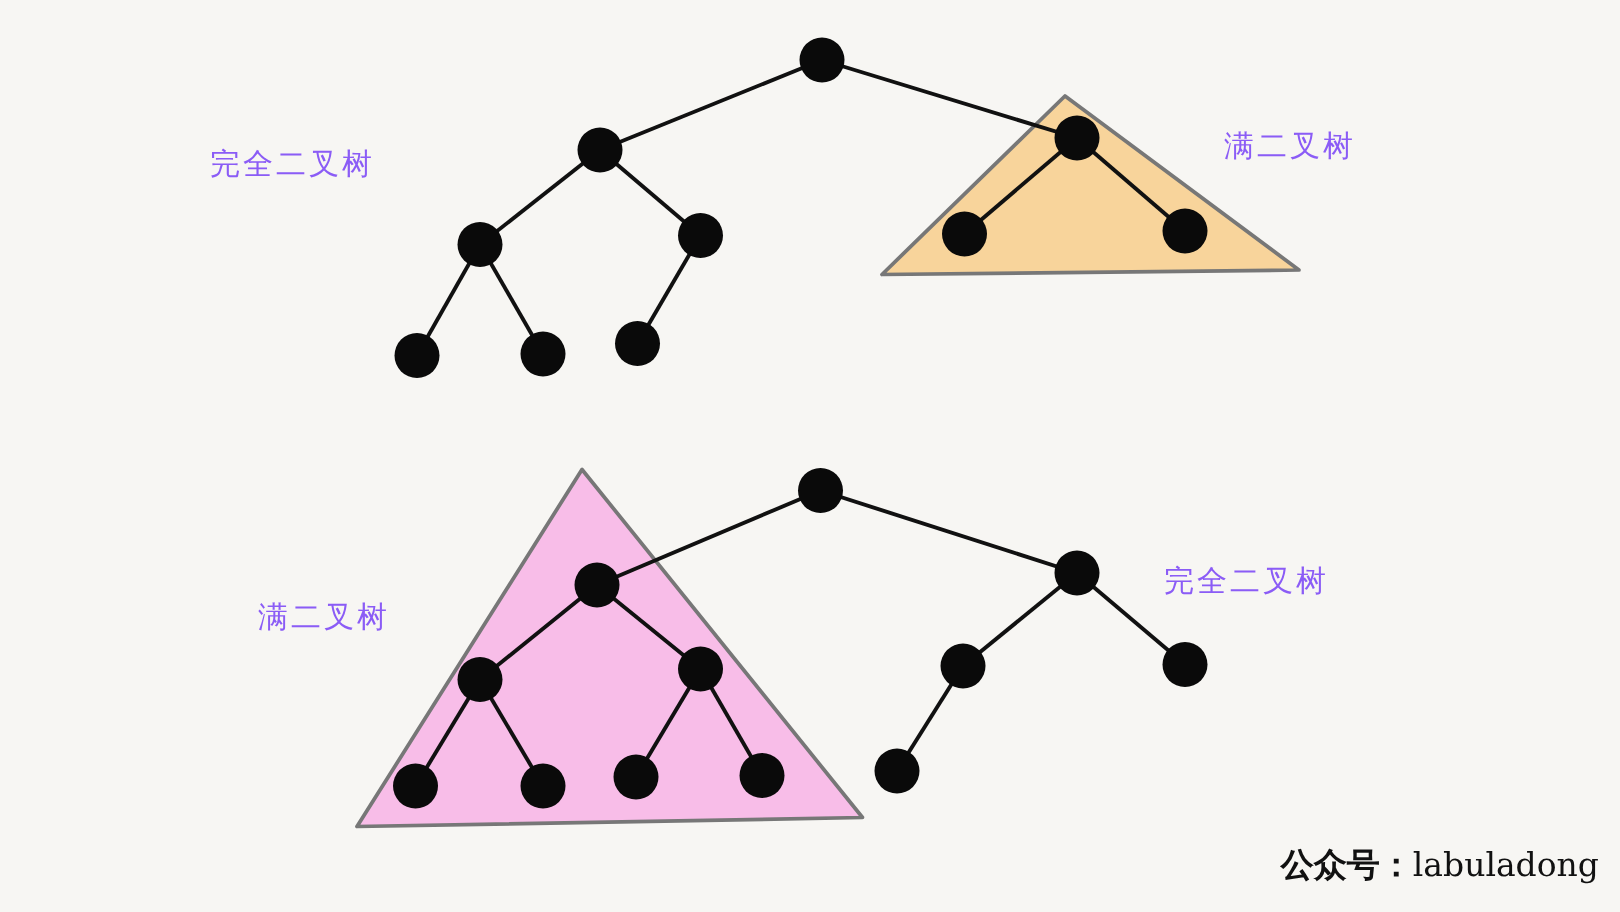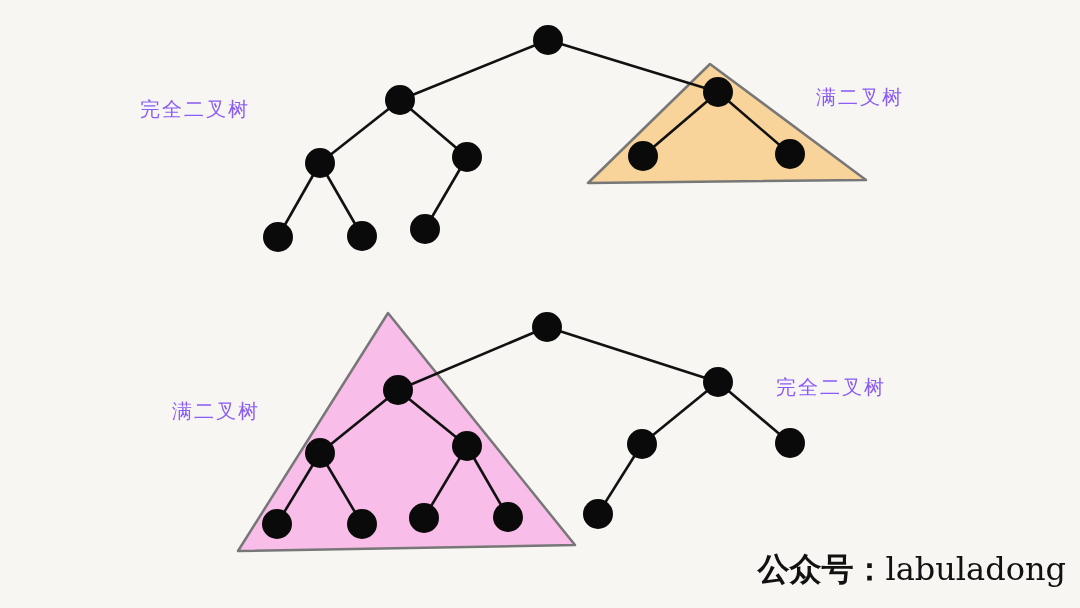--- a/index.html
+++ b/index.html
@@ -14,21 +14,21 @@
       position: absolute;
       font-family: Liberation Serif, serif;
       font-size: 20px;
       color: #8b5cf6;
       letter-spacing: 2px;
       white-space: nowrap;
     }
     .watermark {
       position: absolute;
       right: 14px; bottom: 16px;
-      font-size: 32px;
+      font-size: 22px;
       font-weight: bold;
       color: #111;
       white-space: nowrap;
     }
     .watermark .name { font-family: "DejaVu Serif", serif; font-weight: normal; }
   </style>
 </head>
 <body>
 
 <svg id="canvas" width="1080" height="608" viewBox="0 0 1080 608">

